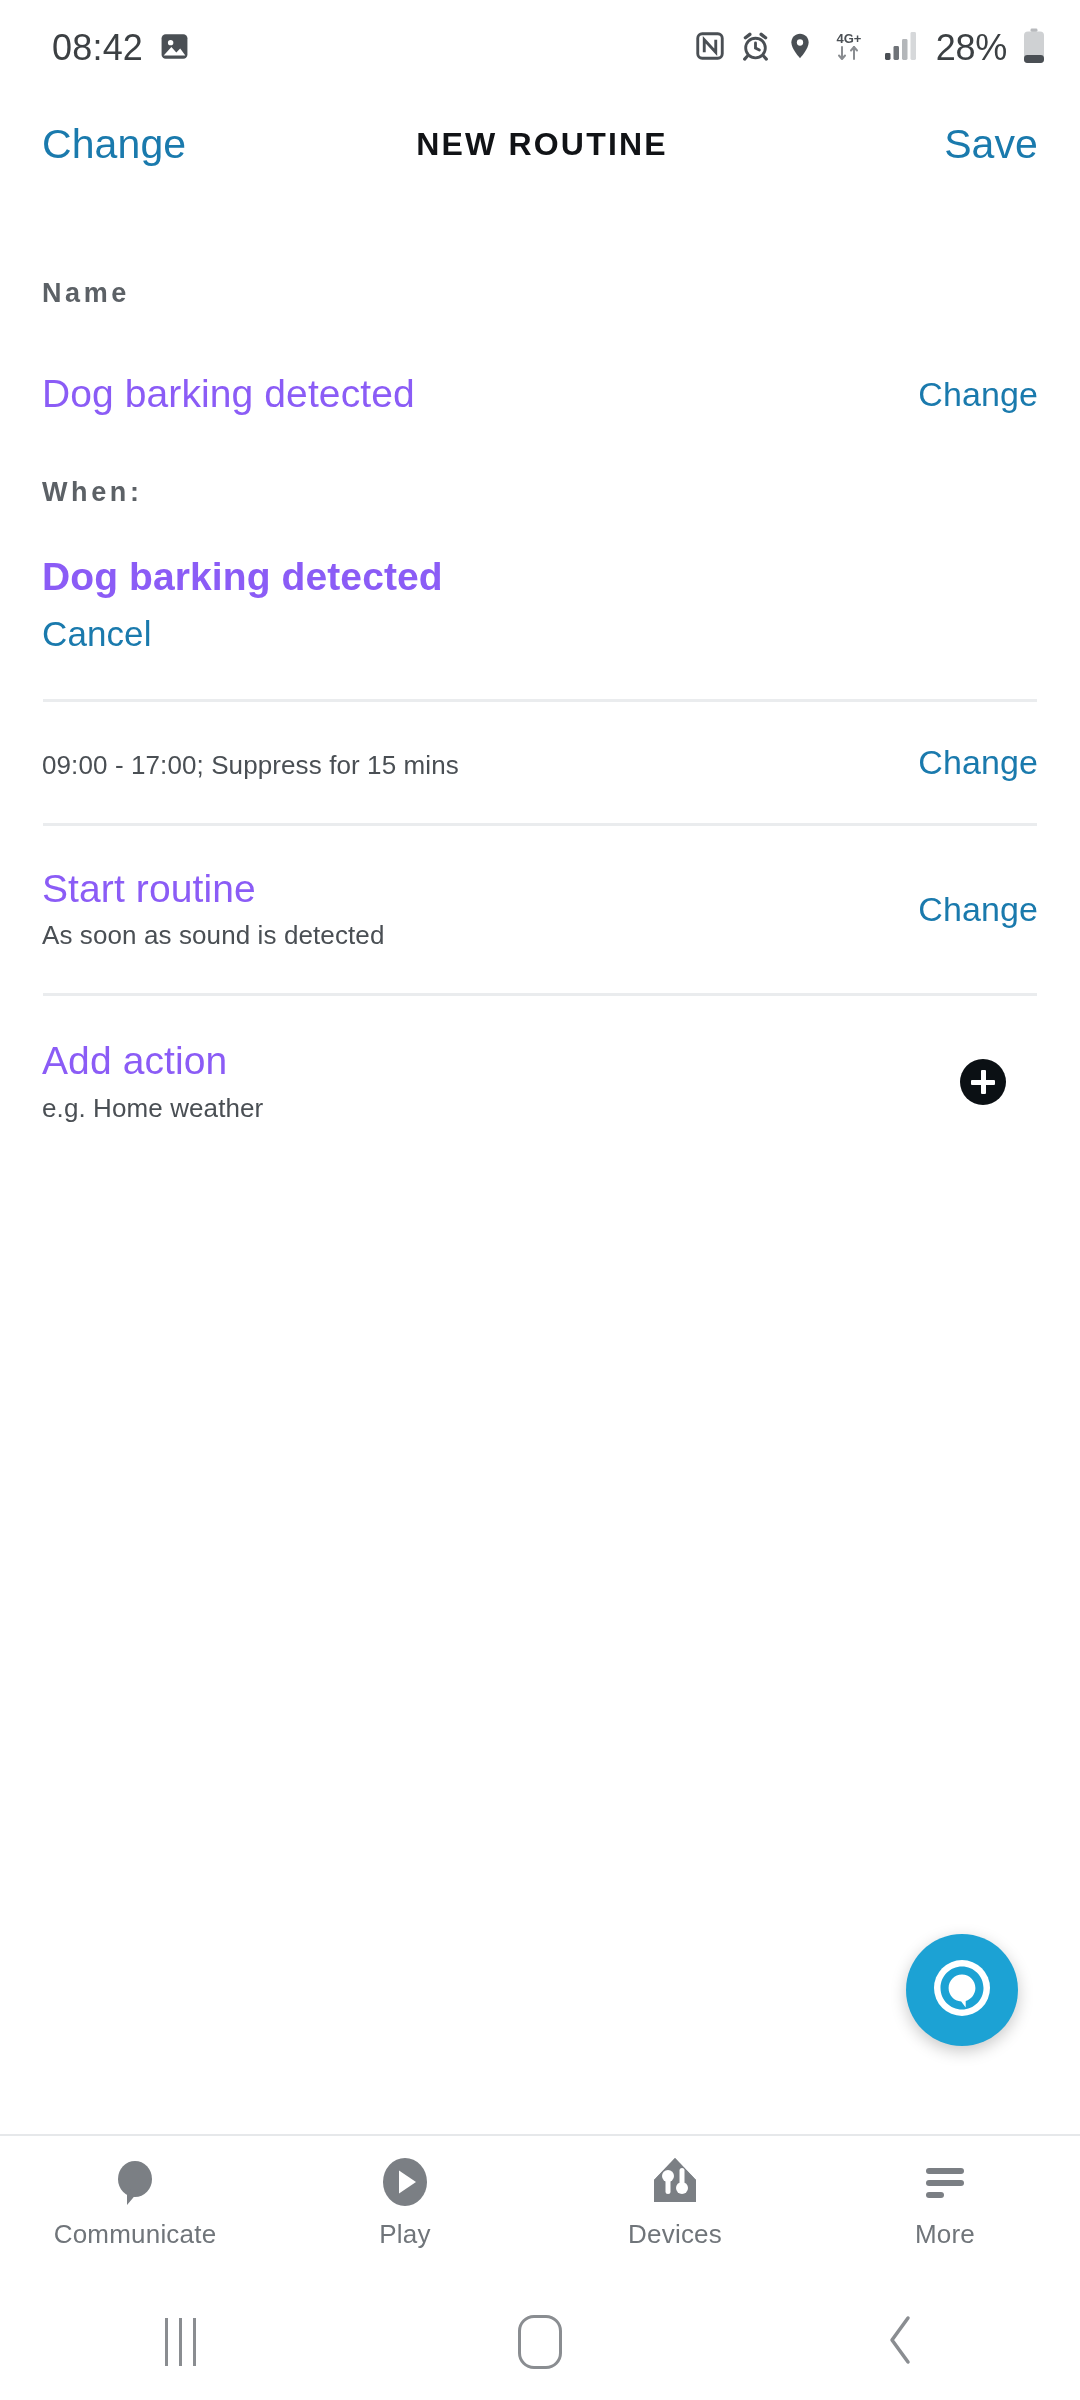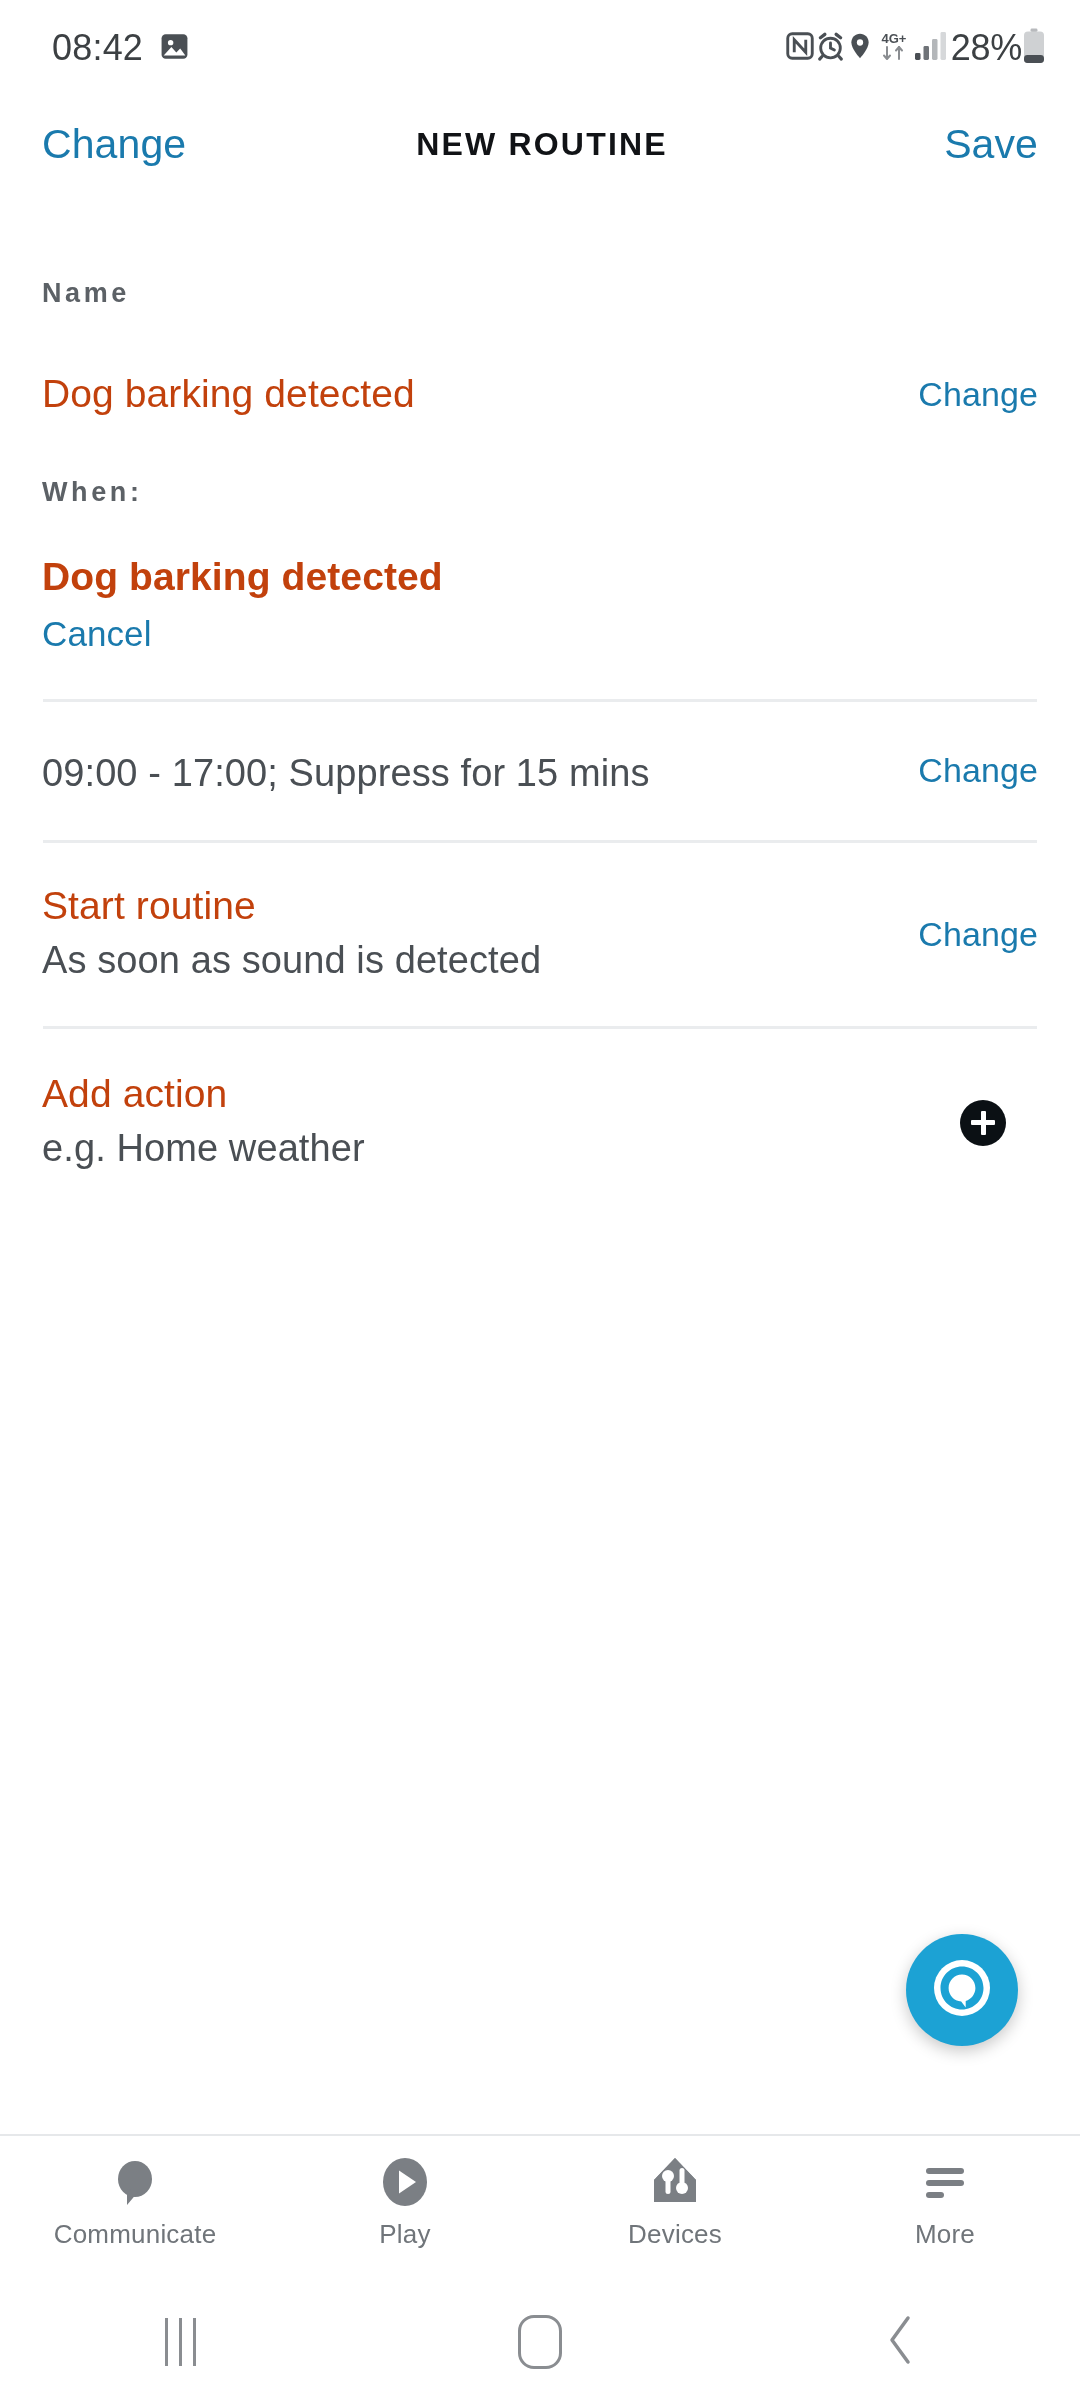--- a/index.html
+++ b/index.html
@@ -33,21 +33,21 @@
     justify-content:space-between;
     padding:0 34px 0 52px;
     background:#ffffff;
   }
   .sb-left { display:flex; align-items:center; gap:16px; }
   #status-time {
     font-size:36px;
     color:#3c4043;
     letter-spacing:0.2px;
   }
-  .sb-right { display:flex; align-items:center; }
+  .sb-right { display:flex; align-items:center; gap:15px; }
   .sb-icon { display:block; }
 
   #battery-percent {
     font-size:36px;
     color:#3c4043;
     letter-spacing:-0.3px;
     margin-left:3px;
   }
 
   
@@ -100,28 +100,28 @@
   .row {
     display:flex;
     align-items:center;
     justify-content:space-between;
     padding:0 42px;
   }
   .row-text { flex:1 1 auto; min-width:0; }
 
   .row-title {
     font-size:39px;
-    color:#c2410c;
+    color:#8b5cf6;
     line-height:1.18;
     letter-spacing:0.1px;
   }
   .row-title.bold { font-weight:bold; }
 
   .row-sub {
-    font-size:38px;
+    font-size:26px;
     color:#4a4f54;
     line-height:1.35;
     margin-top:6px;
     letter-spacing:0.1px;
   }
   .row-sub.link { color:#1a7aad; font-size:35px; margin-top:10px; }
 
   .change-link {
     font-size:34px;
     color:#1a7aad;

